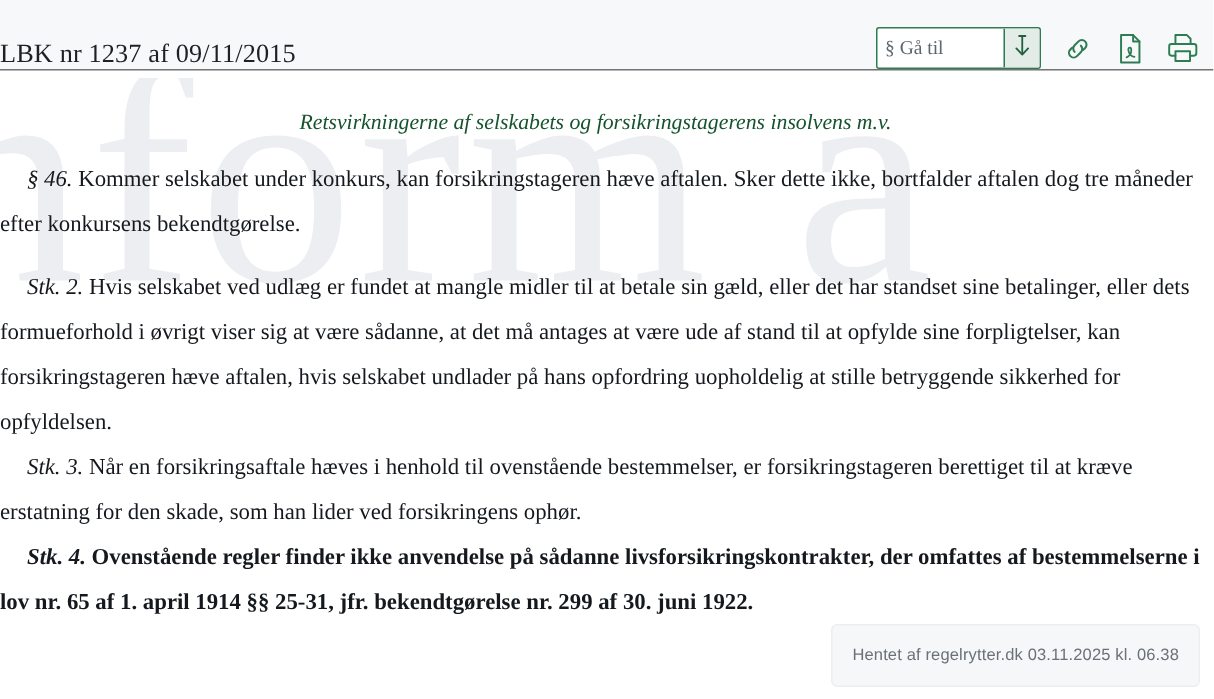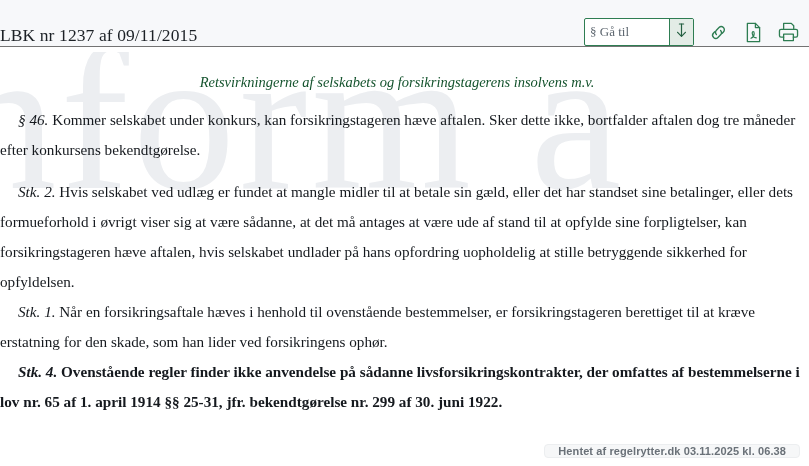--- a/index.html
+++ b/index.html
@@ -151,28 +151,27 @@
   }
 
   
   #footer-stamp {
     position: absolute;
     right: 9px;
     bottom: 8px;
     background: #f6f7f8;
     border: 1px solid #eceef0;
     border-radius: 4px;
-    padding: 0 13px;
+    padding: 14px 13px;
     font-family: "Liberation Sans", sans-serif;
     font-size: 11px;
     color: #6a7178;
     letter-spacing: 0.1px;
     z-index: 40;
     white-space: nowrap;
-    font-weight: bold;
   }
 </style>
 </head>
 <body>
 
 <div id="watermark">
   <div id="watermark-text">nform a</div>
 </div>
 
 <div id="header">
@@ -226,21 +225,21 @@
 
   <p class="para" id="para-26">
     <span class="lead">§ 46.</span><span> Kommer selskabet under konkurs, kan forsikringstageren hæve aftalen. Sker dette ikke, bortfalder aftalen dog tre måneder efter konkursens bekendtgørelse.</span>
   </p>
 
   <p class="para" id="para-stk2">
     <span class="lead">Stk. 2.</span><span> Hvis selskabet ved udlæg er fundet at mangle midler til at betale sin gæld, eller det har standset sine betalinger, eller dets formueforhold i øvrigt viser sig at være sådanne, at det må antages at være ude af stand til at opfylde sine forpligtelser, kan forsikringstageren hæve aftalen, hvis selskabet undlader på hans opfordring uopholdelig at stille betryggende sikkerhed for opfyldelsen.</span>
   </p>
 
   <p class="para" id="para-stk3">
-    <span class="lead">Stk. 1.</span><span> Når en forsikringsaftale hæves i henhold til ovenstående bestemmelser, er forsikringstageren berettiget til at kræve erstatning for den skade, som han lider ved forsikringens ophør.</span>
+    <span class="lead">Stk. 3.</span><span> Når en forsikringsaftale hæves i henhold til ovenstående bestemmelser, er forsikringstageren berettiget til at kræve erstatning for den skade, som han lider ved forsikringens ophør.</span>
   </p>
 
   <p class="para" id="para-stk4">
     <span class="lead">Stk. 4.</span><span> Ovenstående regler finder ikke anvendelse på sådanne livsforsikringskontrakter, der omfattes af bestemmelserne i lov nr. 65 af 1. april 1914 §§ 25-31, jfr. bekendtgørelse nr. 299 af 30. juni 1922.</span>
   </p>
 
 </div>
 
 <div id="footer-stamp">Hentet af regelrytter.dk 03.11.2025 kl. 06.38</div>
 

